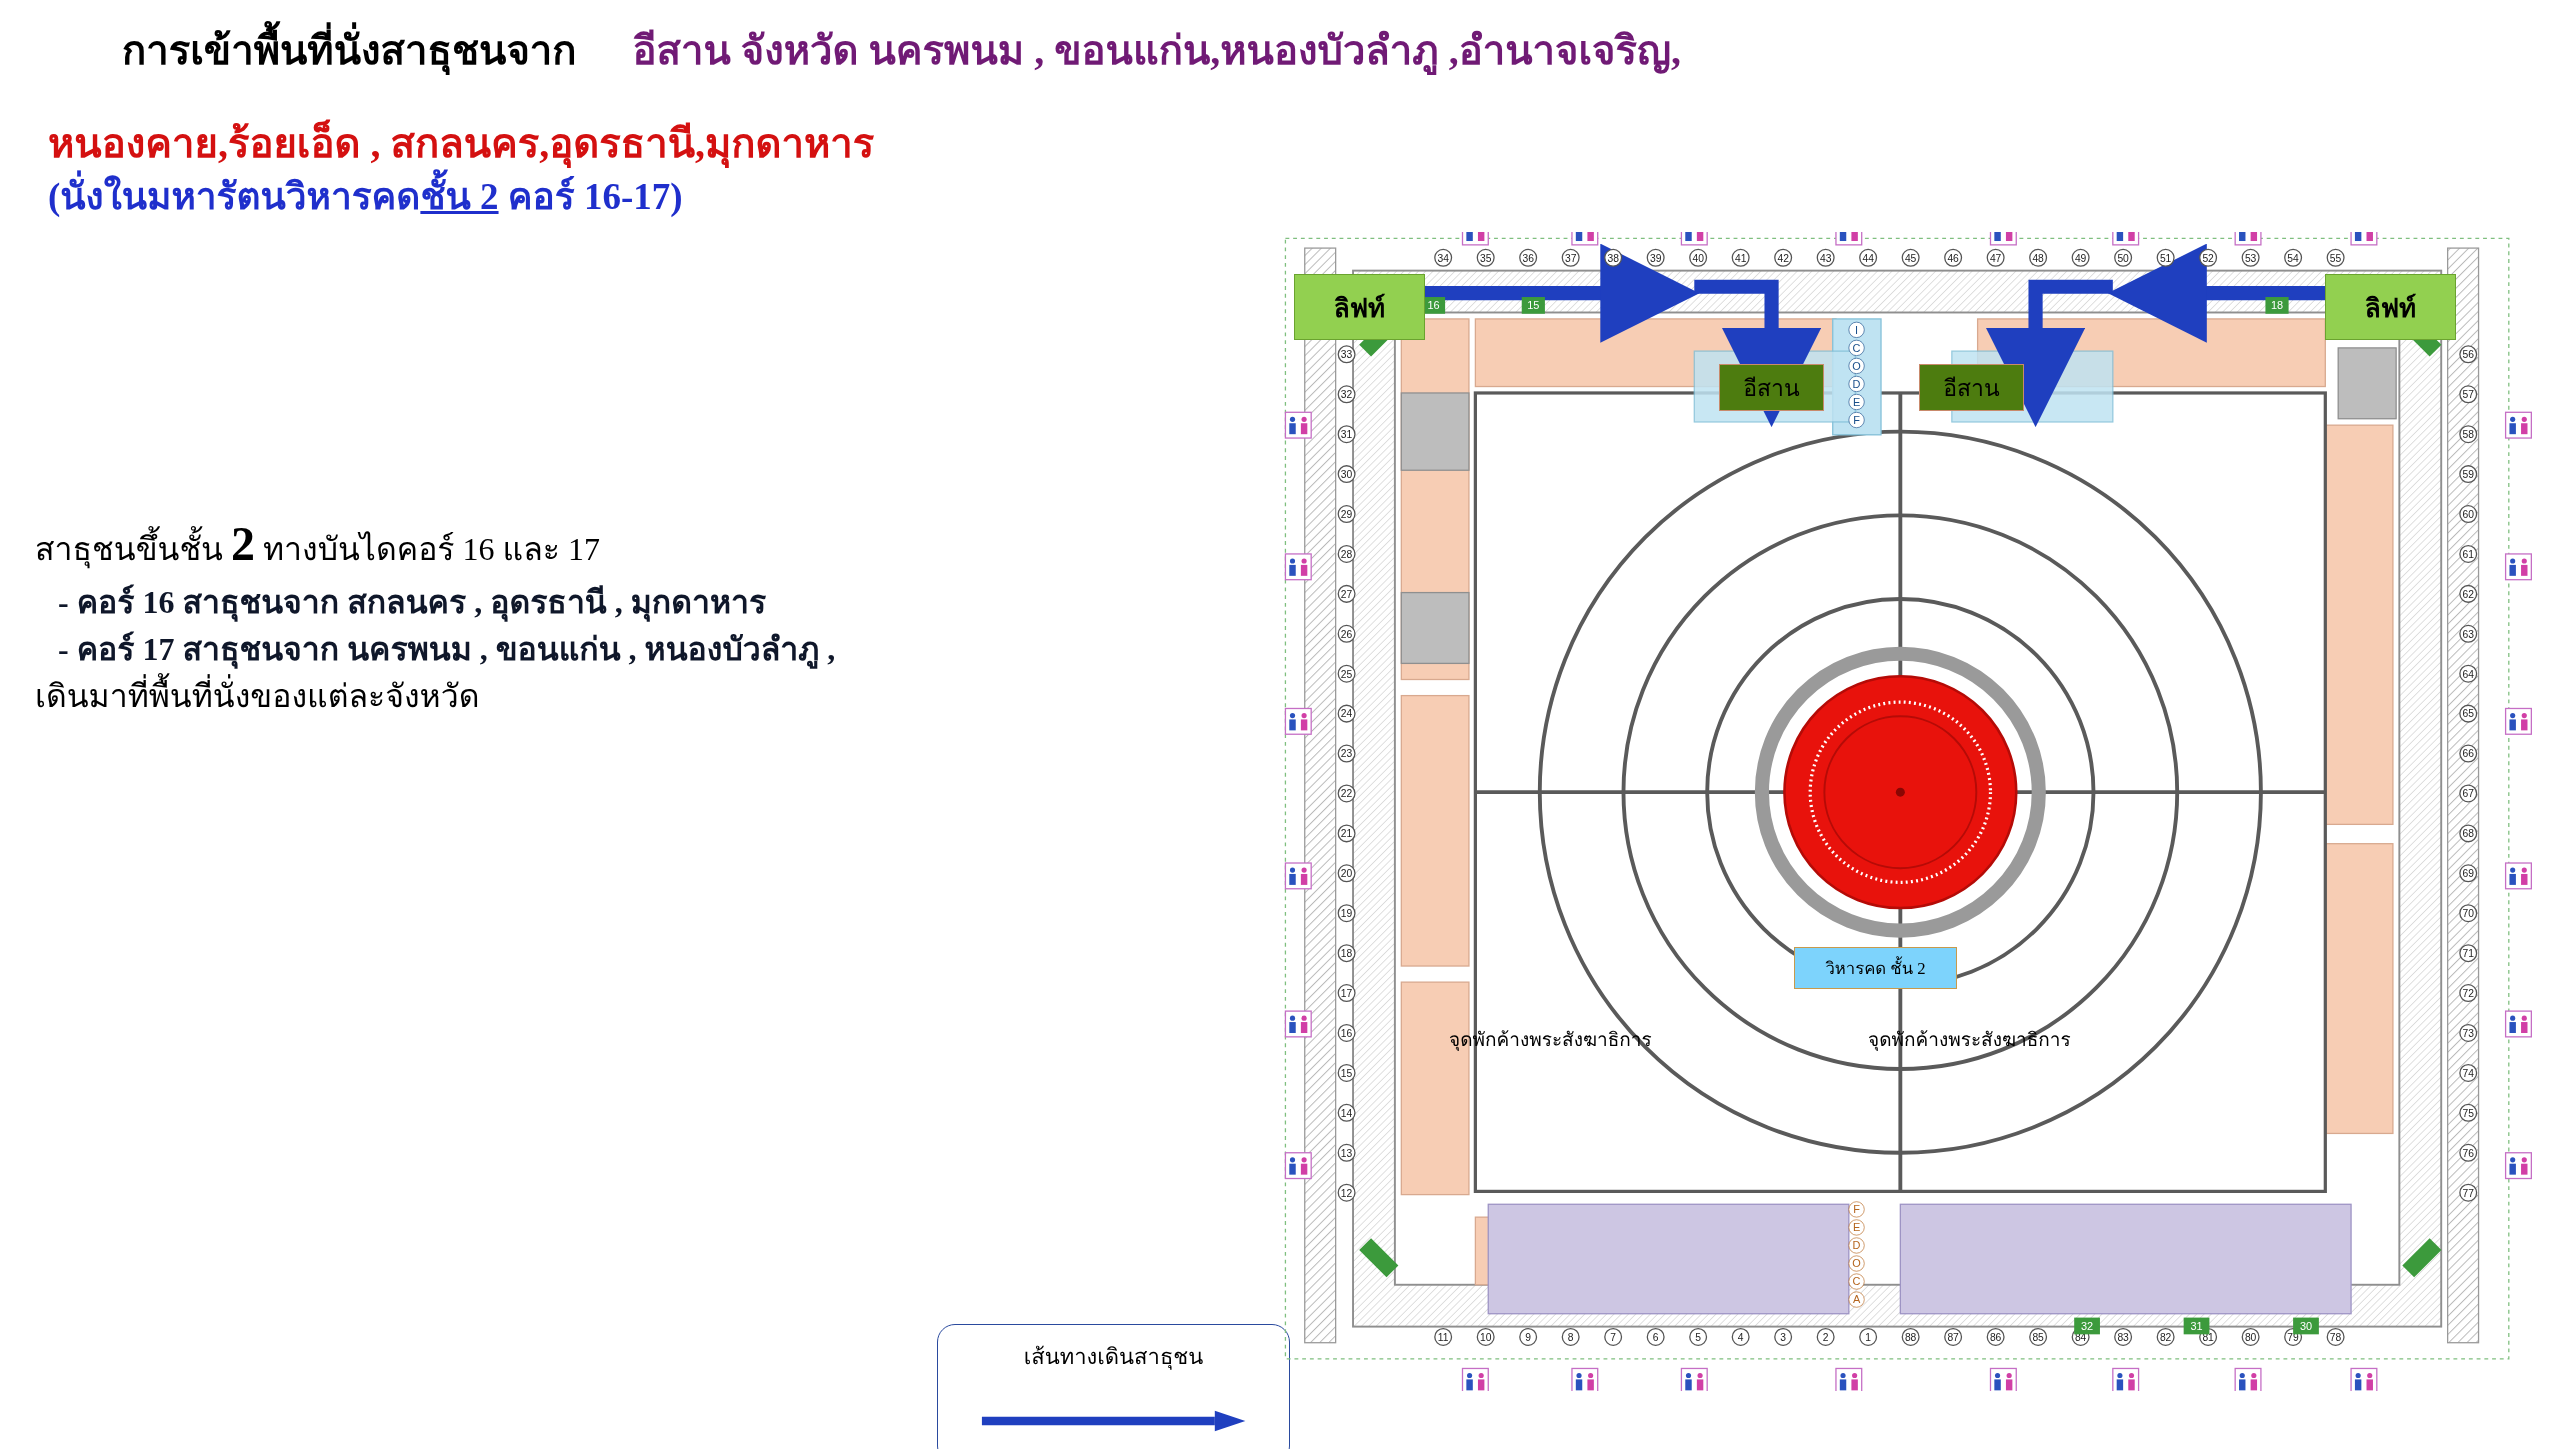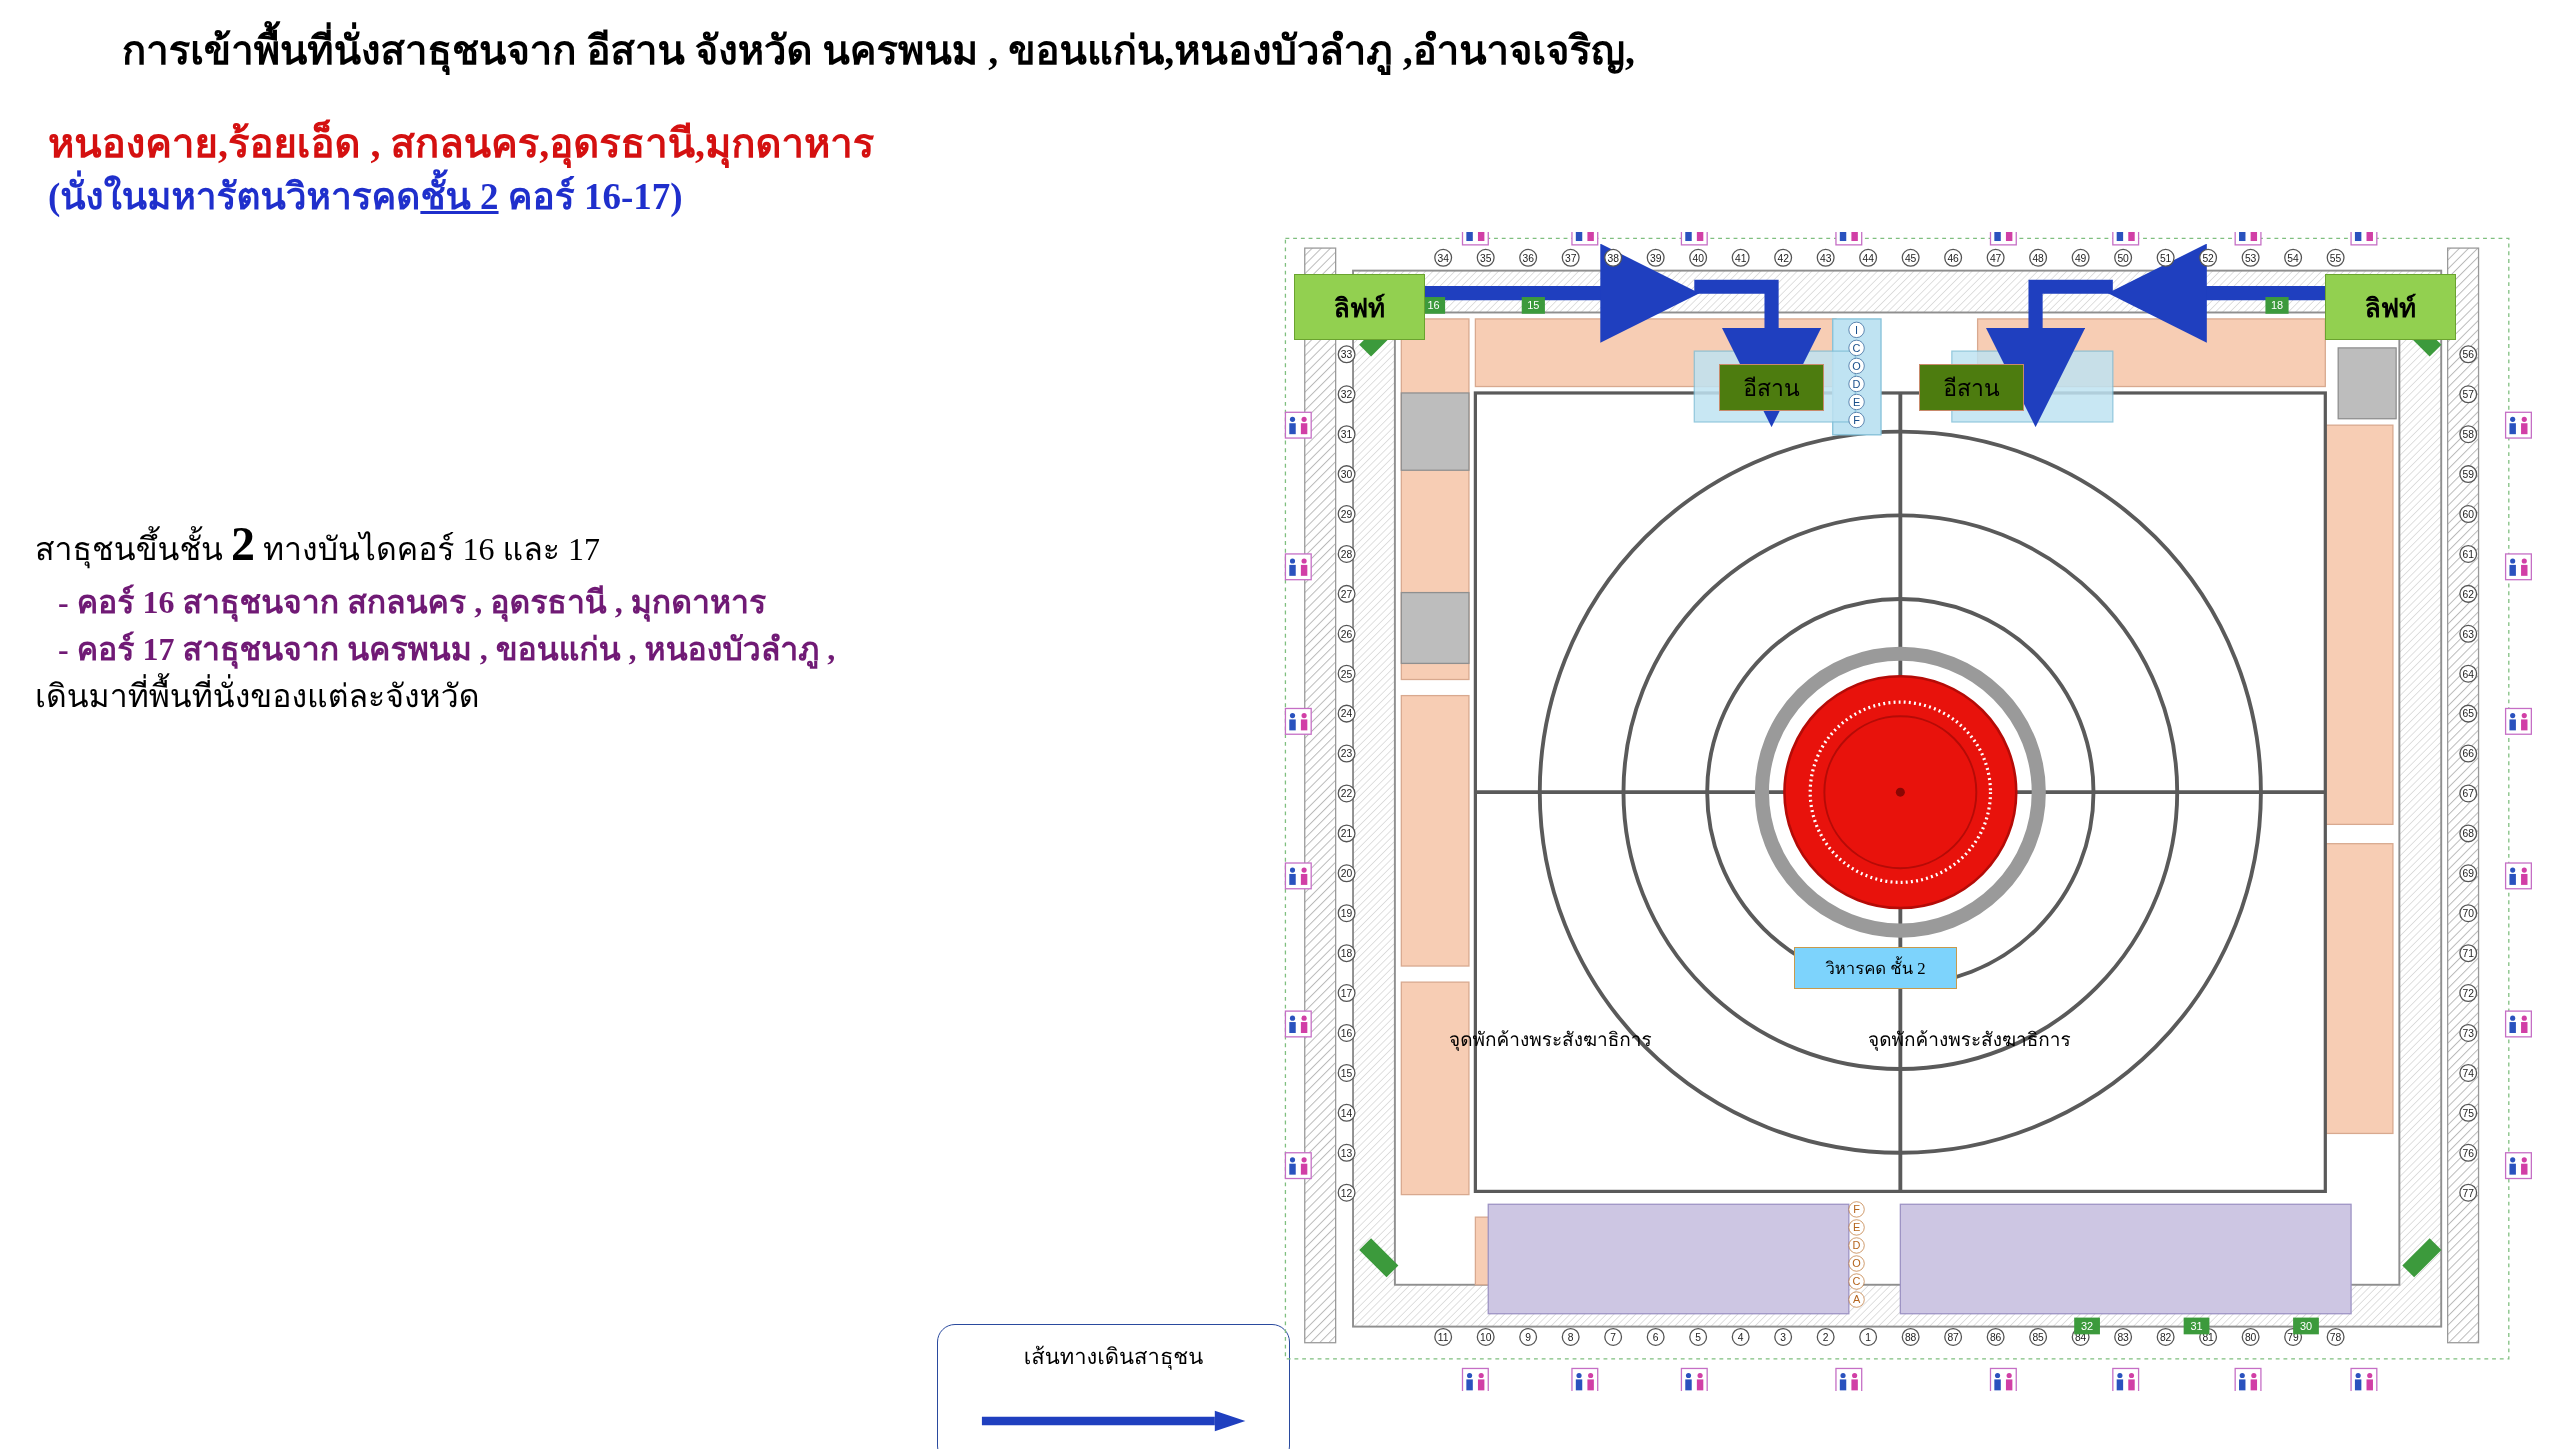--- a/index.html
+++ b/index.html
@@ -23,21 +23,21 @@
     width: 2157px;
   }
   .title-line {
     font-size: 40px;
     font-weight: bold;
     line-height: 1.24;
     color: #000000;
     white-space: nowrap;
   }
   .t-black { color: #000000; }
-  .t-red   { color: #000000; }
+  .t-red   { color: #701a75; margin-left: 46px; }
   .underline { text-decoration: underline; }
 
   #subtitle-line {
     position: absolute;
     left: 48px;
     top: 111px;
     font-size: 40px;
     font-weight: bold;
     color: #d41010;
     white-space: nowrap;
@@ -58,21 +58,21 @@
     top: 509px;
     width: 1262px;
   }
   .body-line {
     font-size: 32px;
     line-height: 1.46;
     color: #000000;
     white-space: nowrap;
   }
   .body-line.red {
-    color: #701a75;
+    color: #0f172a;
     font-weight: bold;
   }
   .big-two {
     font-size: 48px;
     font-weight: bold;
   }
   .indent1 { padding-left: 23px; }
   .indent2 { padding-left: 50px; }
 
   

